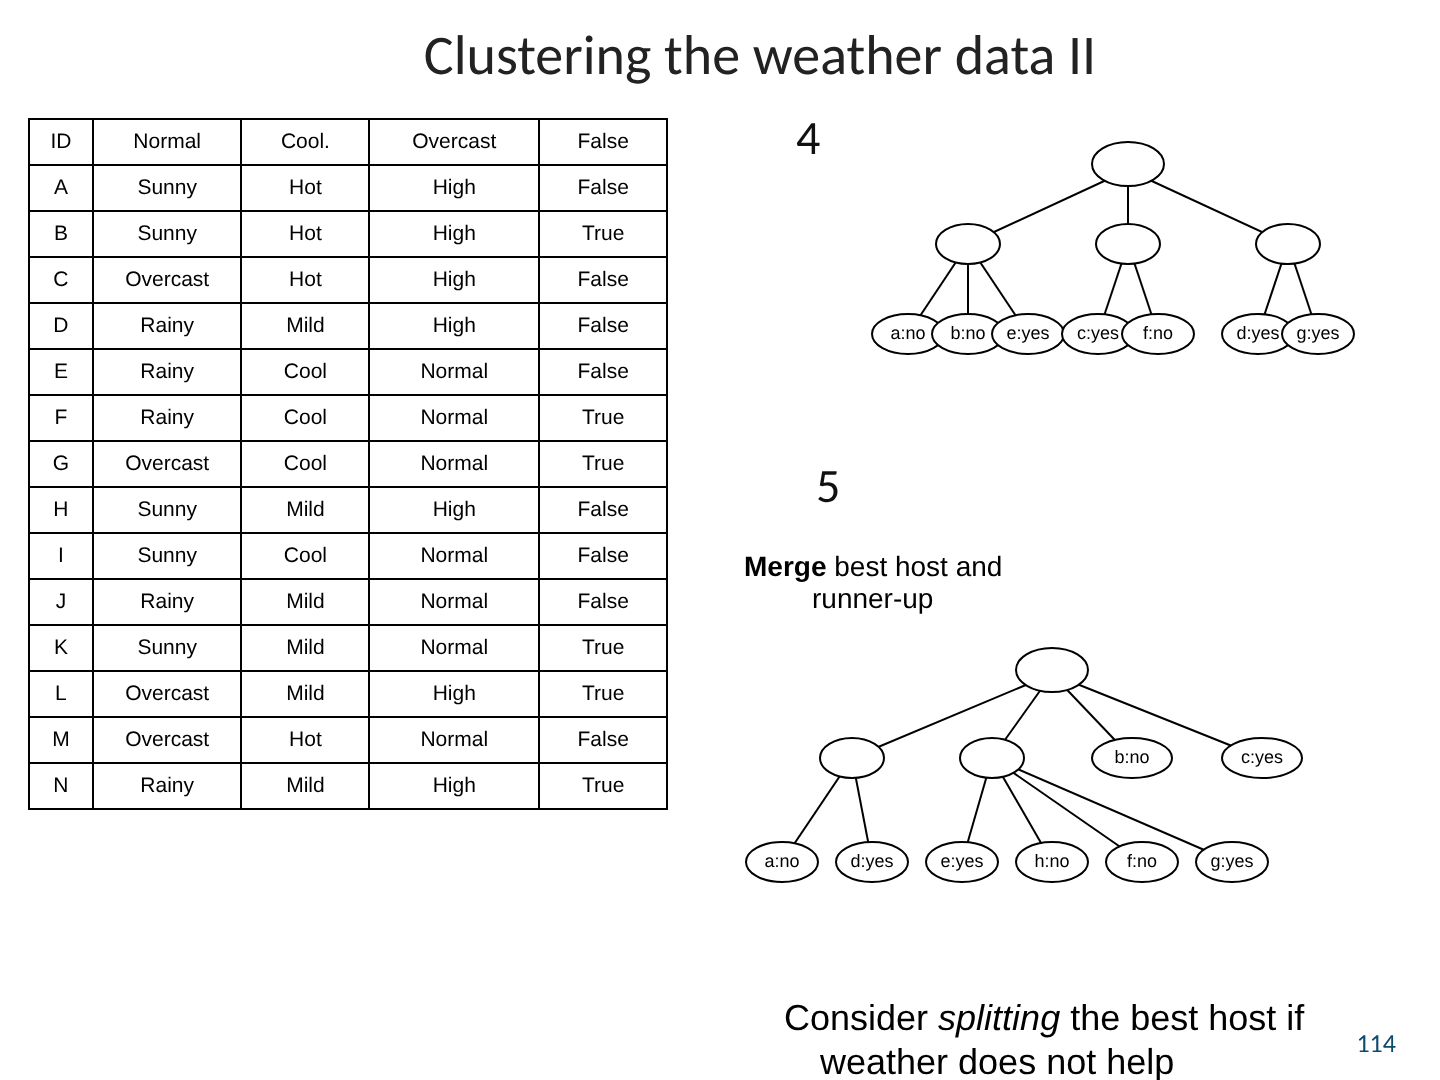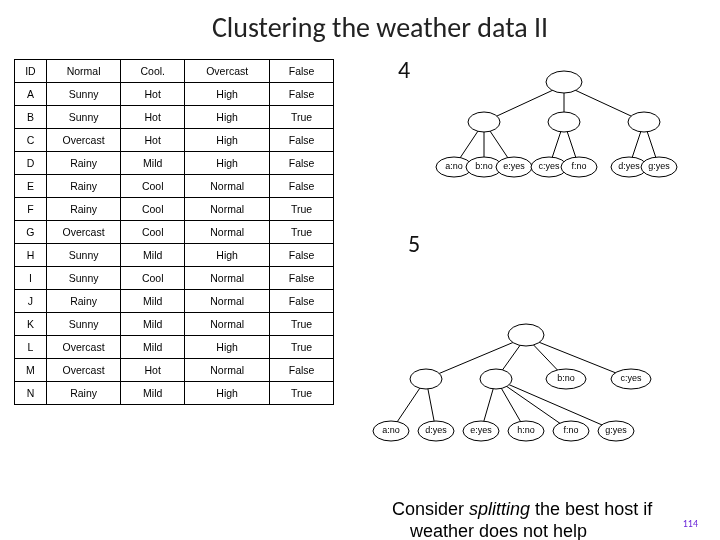--- a/index.html
+++ b/index.html
@@ -70,22 +70,22 @@
     font-size: 18px;
     font-family: Verdana, Arial, sans-serif;
     line-height: 1.2;
     color: #000;
   }
   .consider-text .indent { padding-left: 18px; display: block; }
   .page-num {
     position: absolute;
     bottom: 10px;
     right: 22px;
-    font-size: 10px;
-    color: #6d28d9;
+    font-size: 13px;
+    color: #0c4a6e;
   }
   
   .tree { position: absolute; }
   .tree4 { top: 8px; left: 90px; width: 260px; height: 130px; }
   .tree5 { top: 262px; left: 22px; width: 320px; height: 155px; }
   .node {
     fill: #fff; stroke: #000; stroke-width: 1;
   }
   .nlabel {
     font-size: 9px; font-family: Arial, sans-serif; fill: #000;
@@ -251,20 +251,24 @@
           <text class="nlabel" x="145" y="100">f:no</text>
           <ellipse class="node" cx="195" cy="100" rx="18" ry="10"></ellipse>
           <text class="nlabel" x="195" y="100">d:yes</text>
           <ellipse class="node" cx="225" cy="100" rx="18" ry="10"></ellipse>
           <text class="nlabel" x="225" y="100">g:yes</text>
         </g>
     </svg>
 
     <div class="step-num step5">5</div>
 
+    <div class="merge-text">
+      <b>Merge</b><span> best host and</span>
+      <span class="indent">runner-up</span>
+    </div>
 
     <svg class="tree tree5" viewBox="0 0 320 155">
       <line class="edge" x1="160" y1="16" x2="60" y2="58"></line>
       <line class="edge" x1="160" y1="16" x2="130" y2="58"></line>
       <line class="edge" x1="160" y1="16" x2="200" y2="58"></line>
       <line class="edge" x1="160" y1="16" x2="265" y2="58"></line>
       <line class="edge" x1="60" y1="58" x2="25" y2="110"></line>
       <line class="edge" x1="60" y1="58" x2="70" y2="110"></line>
       <line class="edge" x1="130" y1="58" x2="115" y2="110"></line>
       <line class="edge" x1="130" y1="58" x2="160" y2="110"></line>

